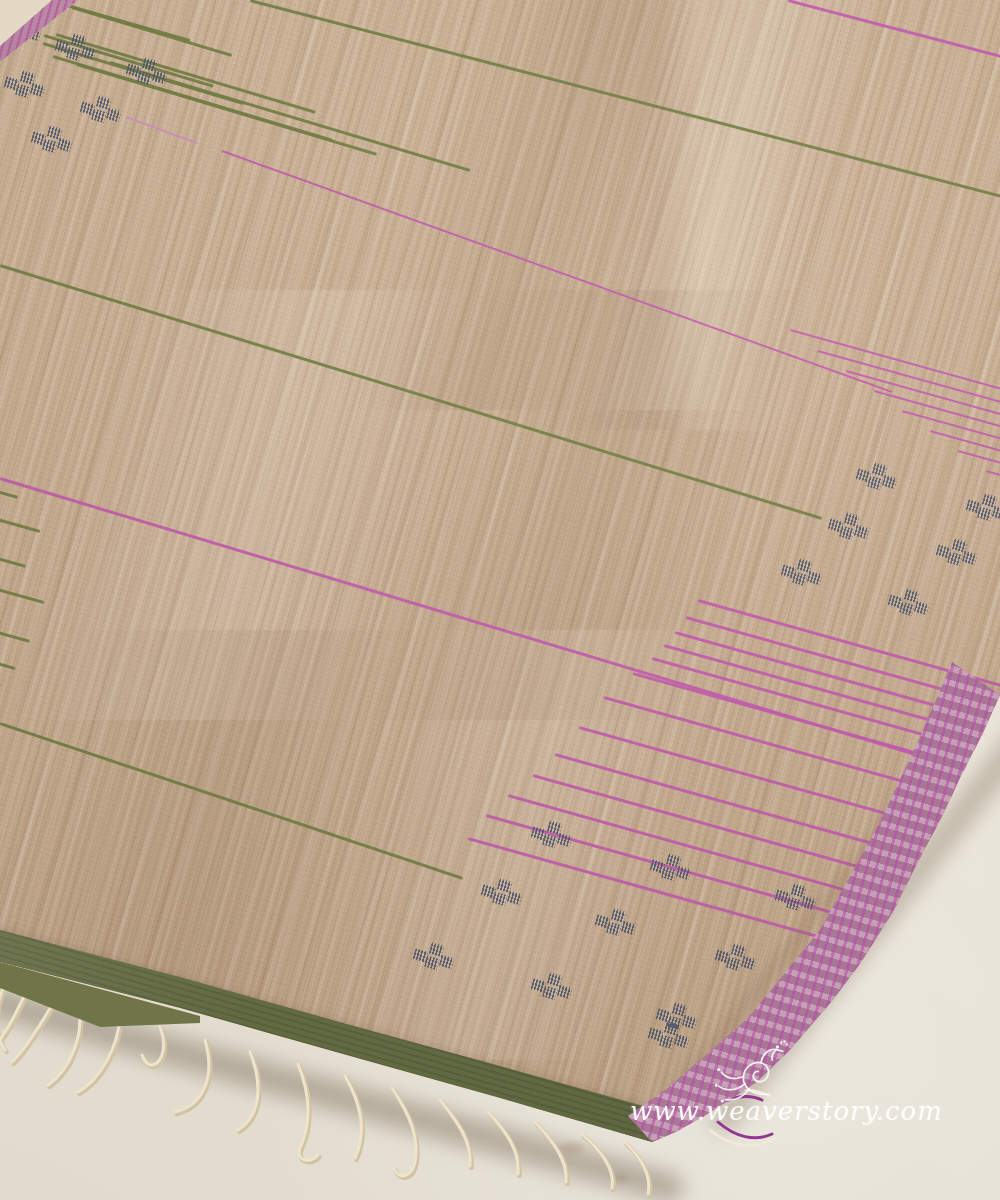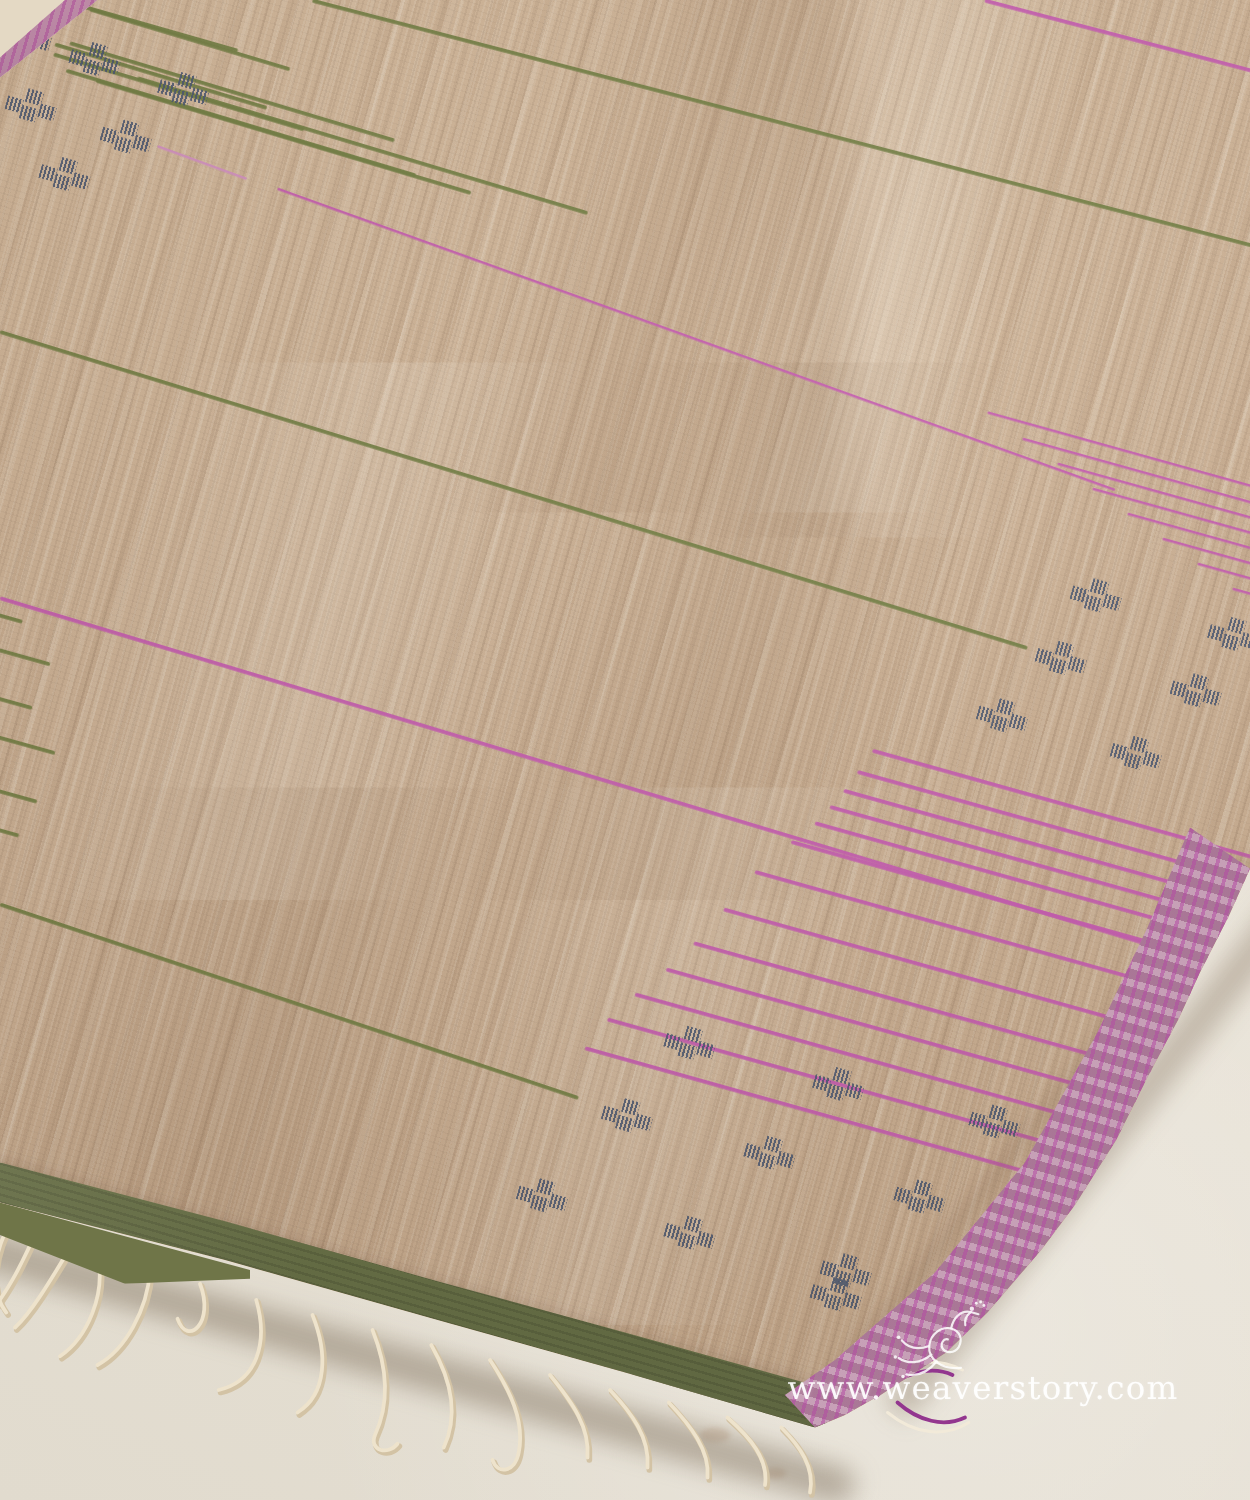--- a/index.html
+++ b/index.html
@@ -1,18 +1,18 @@
 <!DOCTYPE html>
 <html><head>
 <meta charset="utf-8">
 <style>
   html,body{margin:0;padding:0;background:#d8d2c6;}
   *{box-sizing:border-box;}
   #scene{position:relative;width:1000px;height:1200px;overflow:hidden;
-         font-family:"DejaVu Serif","Liberation Serif",serif;}
+         font-family:"DejaVu Serif","Liberation Serif",serif;font-style:italic;}
   
   #surface{position:absolute;inset:0;
     background:
       radial-gradient(90% 70% at 78% 88%, rgba(255,255,255,.25), rgba(0,0,0,0) 60%),
       linear-gradient(205deg,#eee8dd 0%,#e7e1d5 55%,#e1dbce 100%);}
   .speck{position:absolute;border-radius:50%;filter:blur(2px);}
   
   .cast{position:absolute;filter:blur(10px);border-radius:20px;}
   #cast-bottom{left:-30px;top:980px;width:740px;height:30px;background:rgba(120,104,84,.45);
     transform:rotate(15.4deg);transform-origin:0 50%;}

